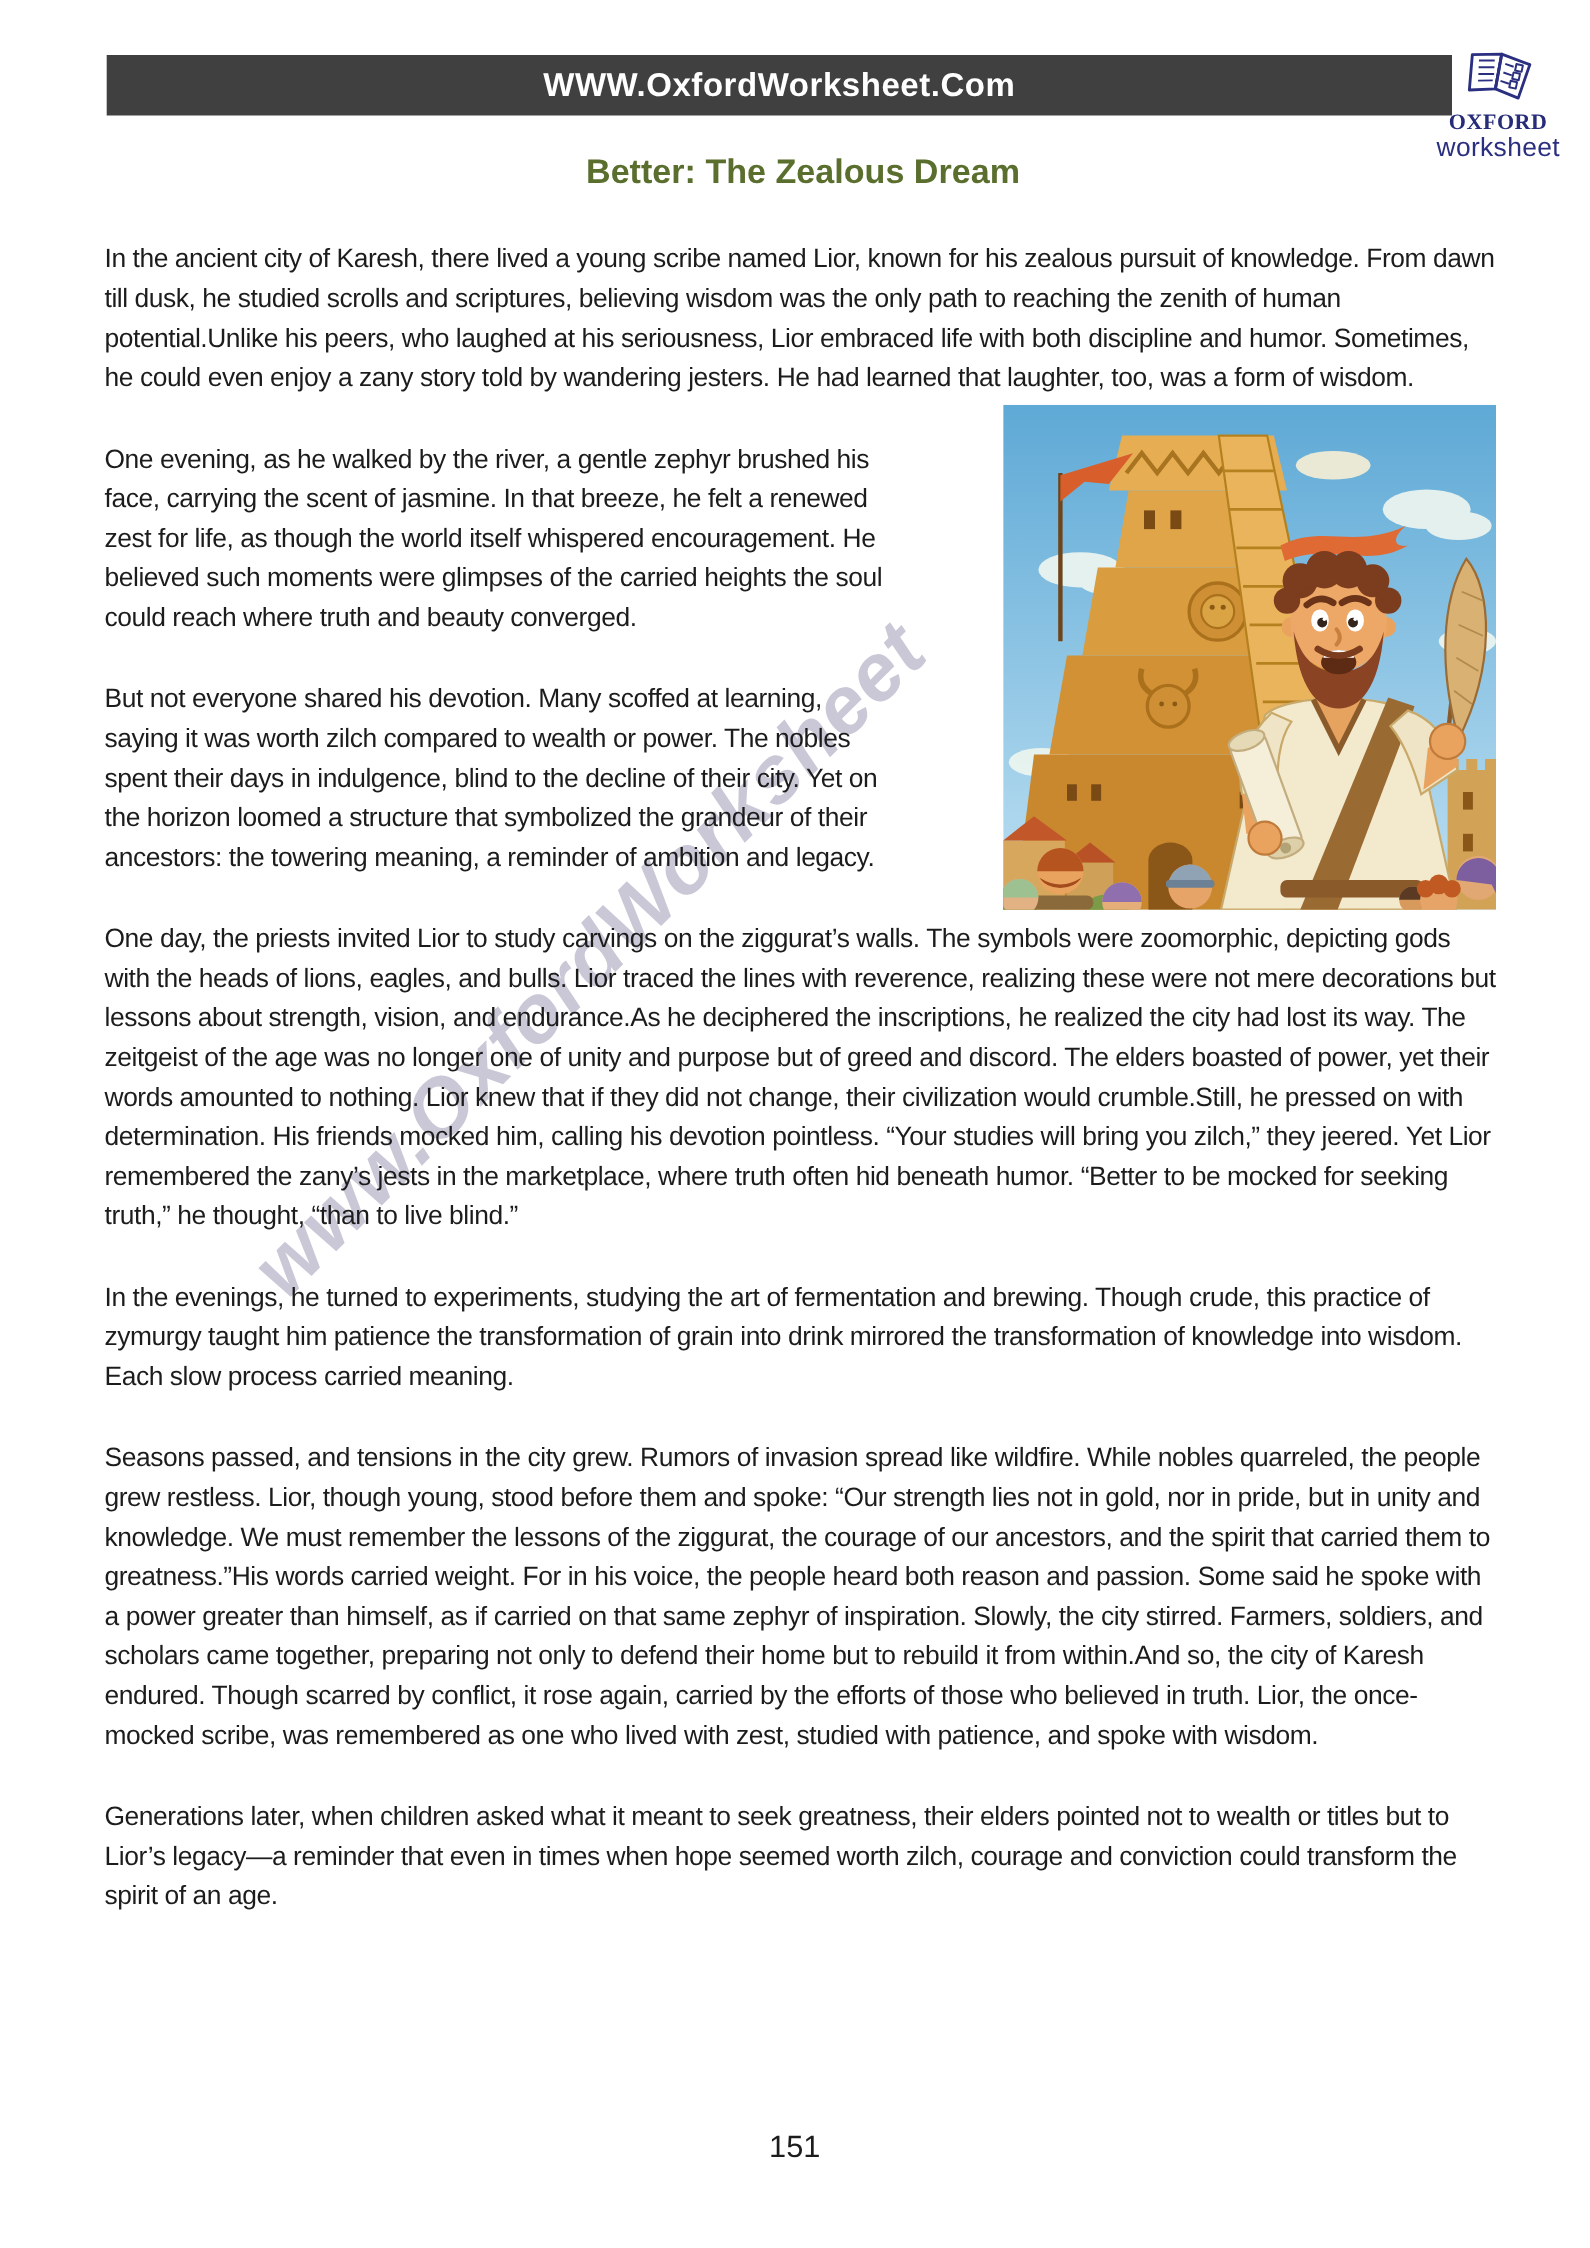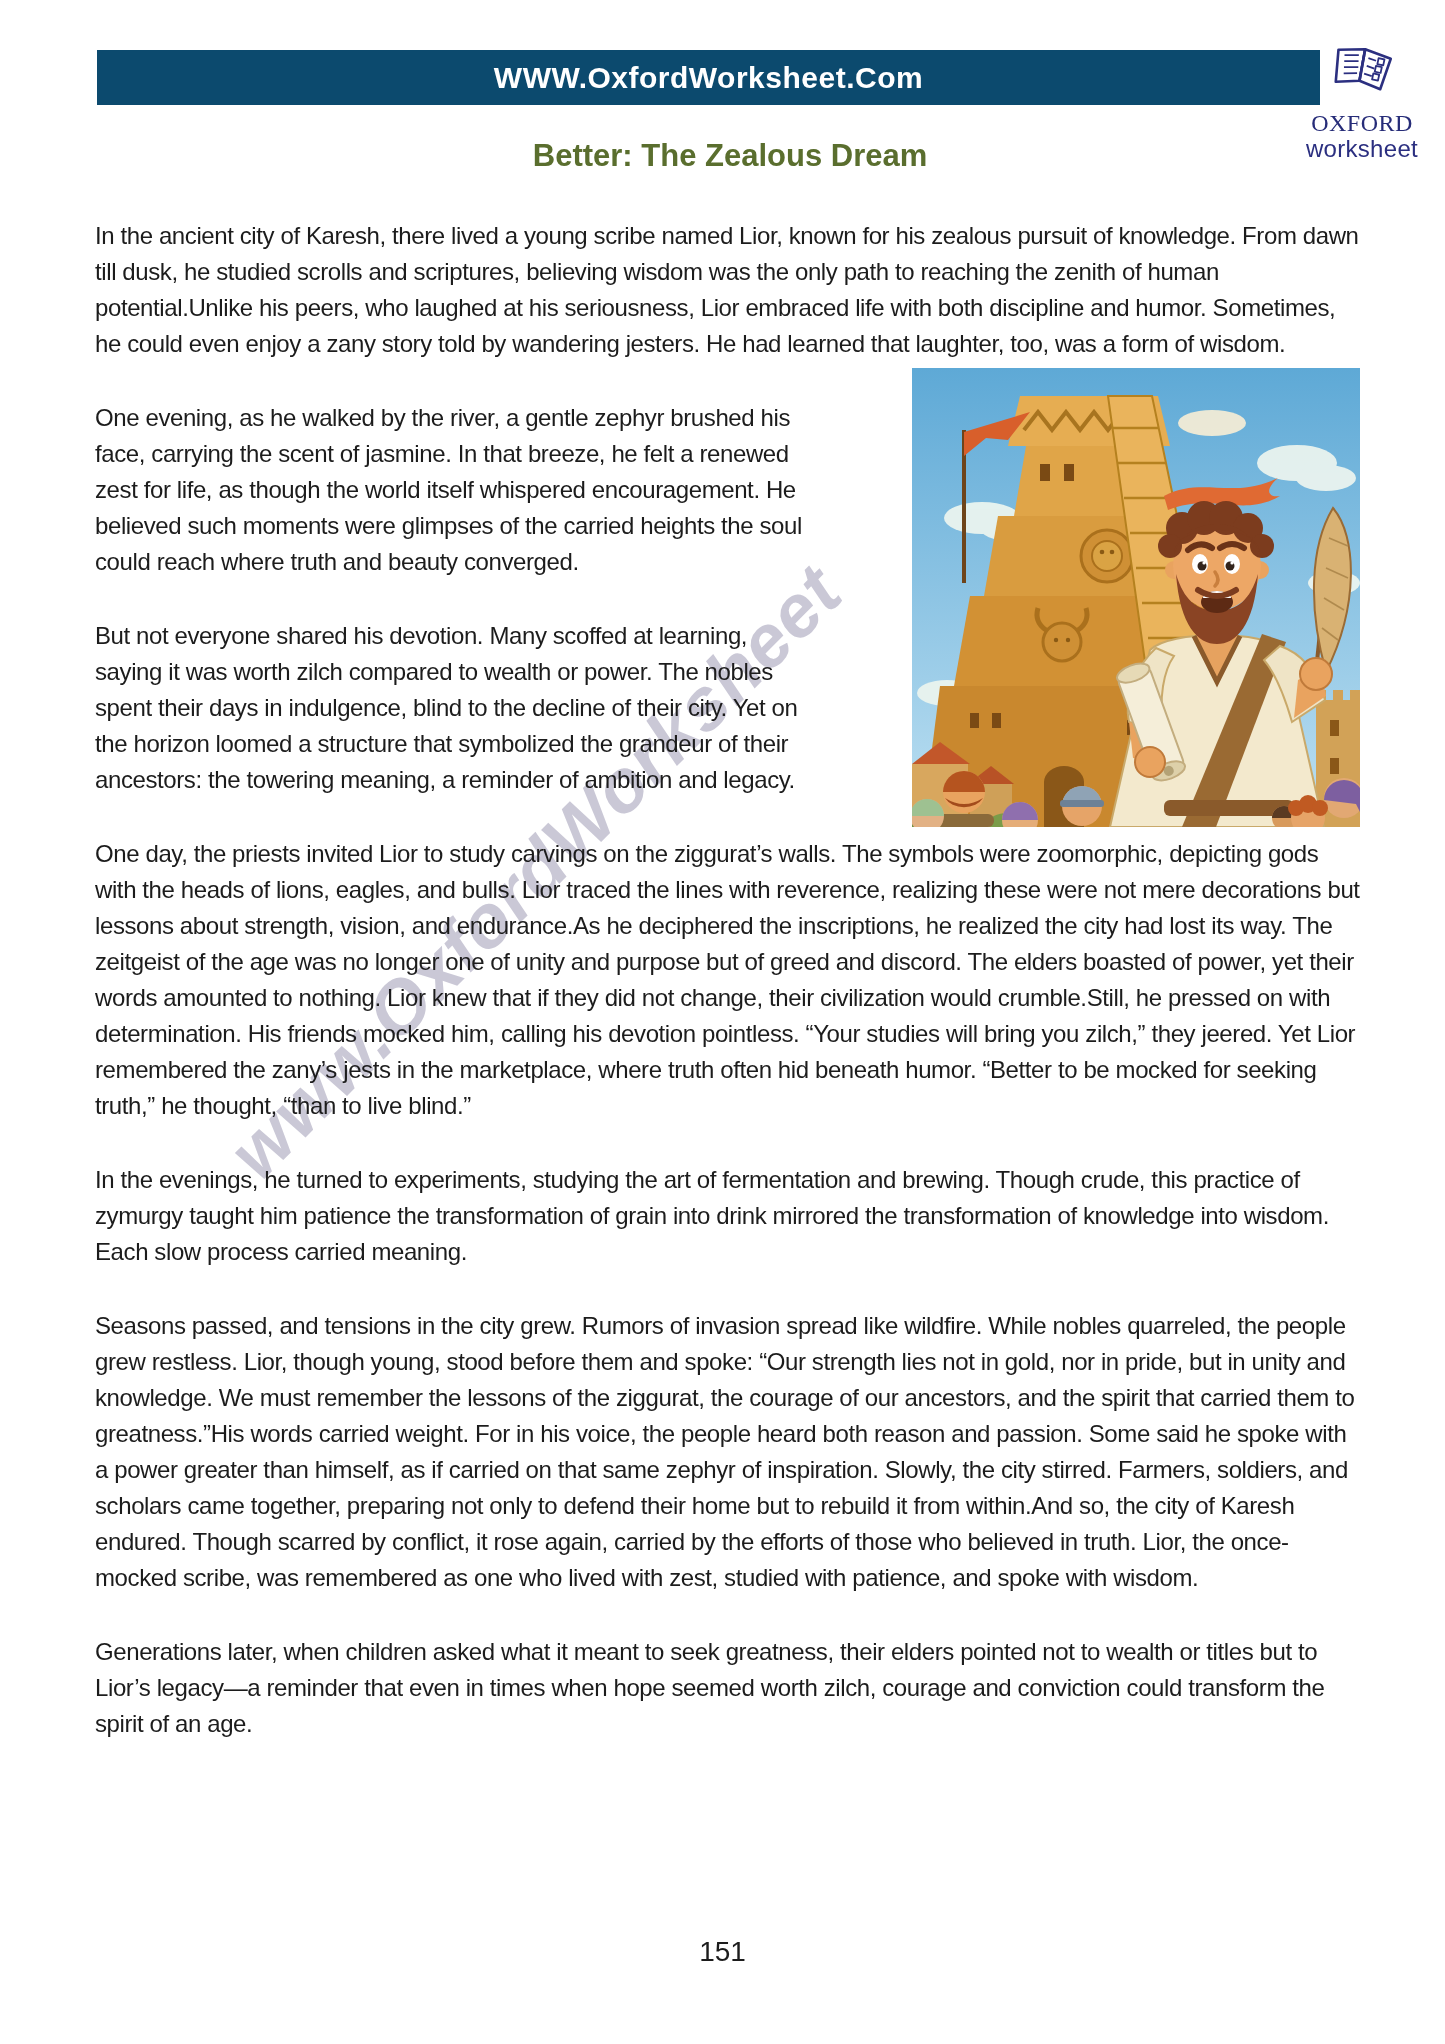--- a/index.html
+++ b/index.html
@@ -3,26 +3,26 @@
 <meta charset="utf-8">
 <style>
   html,body{margin:0;padding:0;background:#ffffff;}
   .page{
     position:relative;width:1445px;height:2044px;background:#ffffff;
     font-family:"Liberation Sans",sans-serif;color:#1c1c1c;overflow:hidden;
   }
   
   .header-bar{
     position:absolute;left:97px;top:50px;width:1223px;height:55px;
-    background:#0c4a6e;display:flex;align-items:center;justify-content:center;z-index:4;
+    background:#404040;display:flex;align-items:center;justify-content:center;z-index:4;
   }
   .header-url{color:#ffffff;font-weight:bold;font-size:30px;letter-spacing:.5px;}
   
   .logo{position:absolute;left:1294px;top:42px;width:136px;text-align:center;z-index:4;line-height:1;}
-  .logo-name{font-family:"Liberation Serif",serif;font-weight:normal;font-size:24px;color:#262c78;letter-spacing:.5px;margin-top:12px;}
+  .logo-name{font-family:"Liberation Serif",serif;font-weight:bold;font-size:20px;color:#262c78;letter-spacing:.5px;margin-top:1px;}
   .logo-sub{font-size:24px;color:#2b2f80;margin-top:2px;letter-spacing:.3px;}
   
   .watermark{
     position:absolute;left:535px;top:872px;transform:translate(-50%,-50%) rotate(-45deg);
     font-size:74px;font-style:italic;font-weight:bold;color:rgba(138,132,164,0.45);
     white-space:nowrap;z-index:1;pointer-events:none;letter-spacing:1px;
   }
   
   .content{position:absolute;left:95px;top:138px;width:1270px;z-index:2;}
   .title{text-align:center;color:#5a6e2e;font-size:31px;font-weight:bold;margin:0 0 44px 0;}

